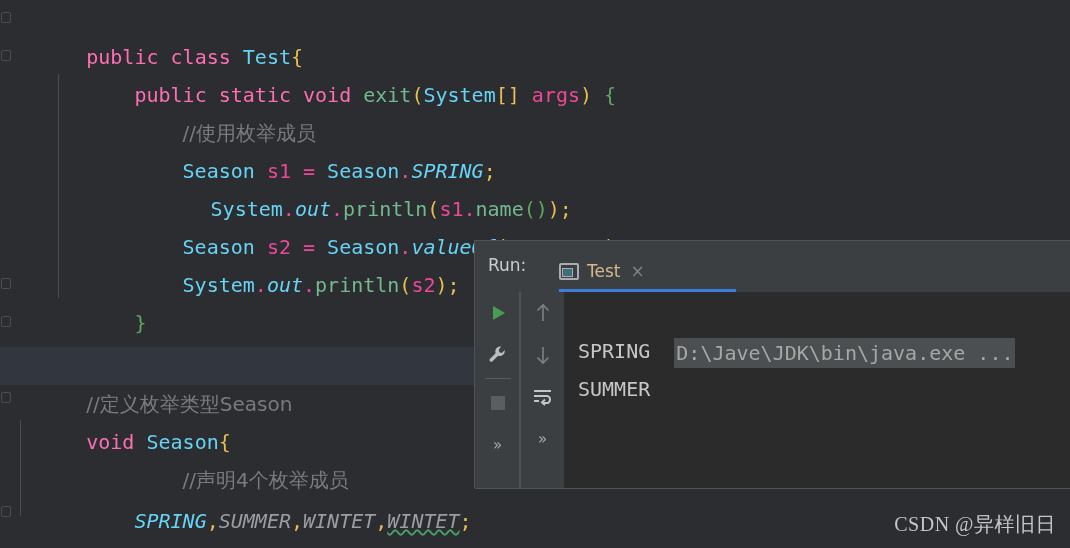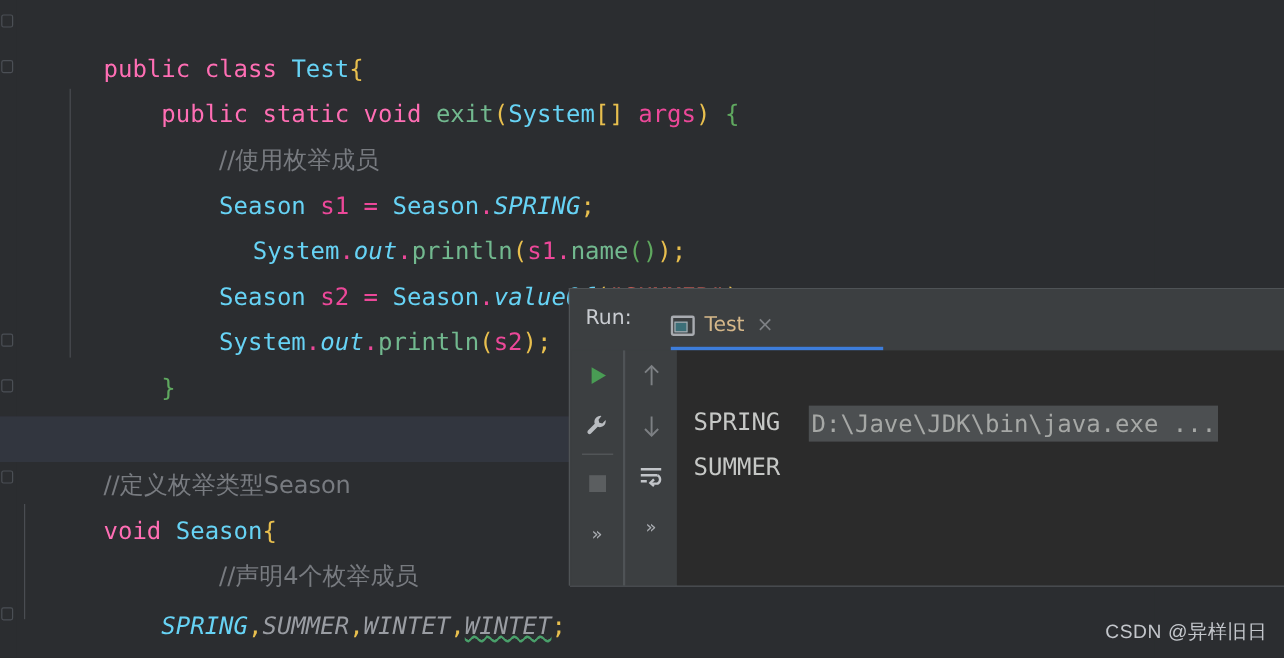--- a/index.html
+++ b/index.html
@@ -211,22 +211,22 @@
     position: absolute;
     left: 0; top: 247px;
     width: 596px; height: 1px;
     background: #4f5356;
   }
 
   
   #watermark {
     position: absolute;
     right: 14px; bottom: 10px;
-    font-family: Liberation Sans, sans-serif;
-    font-size: 16px;
+    font-family: Liberation Serif, serif;
+    font-size: 20px;
     color: #c3c6cb;
     letter-spacing: 0.5px;
   }
 </style>
 </head>
 <body>
 
 <div id="screen">
 
   <div id="editor">

